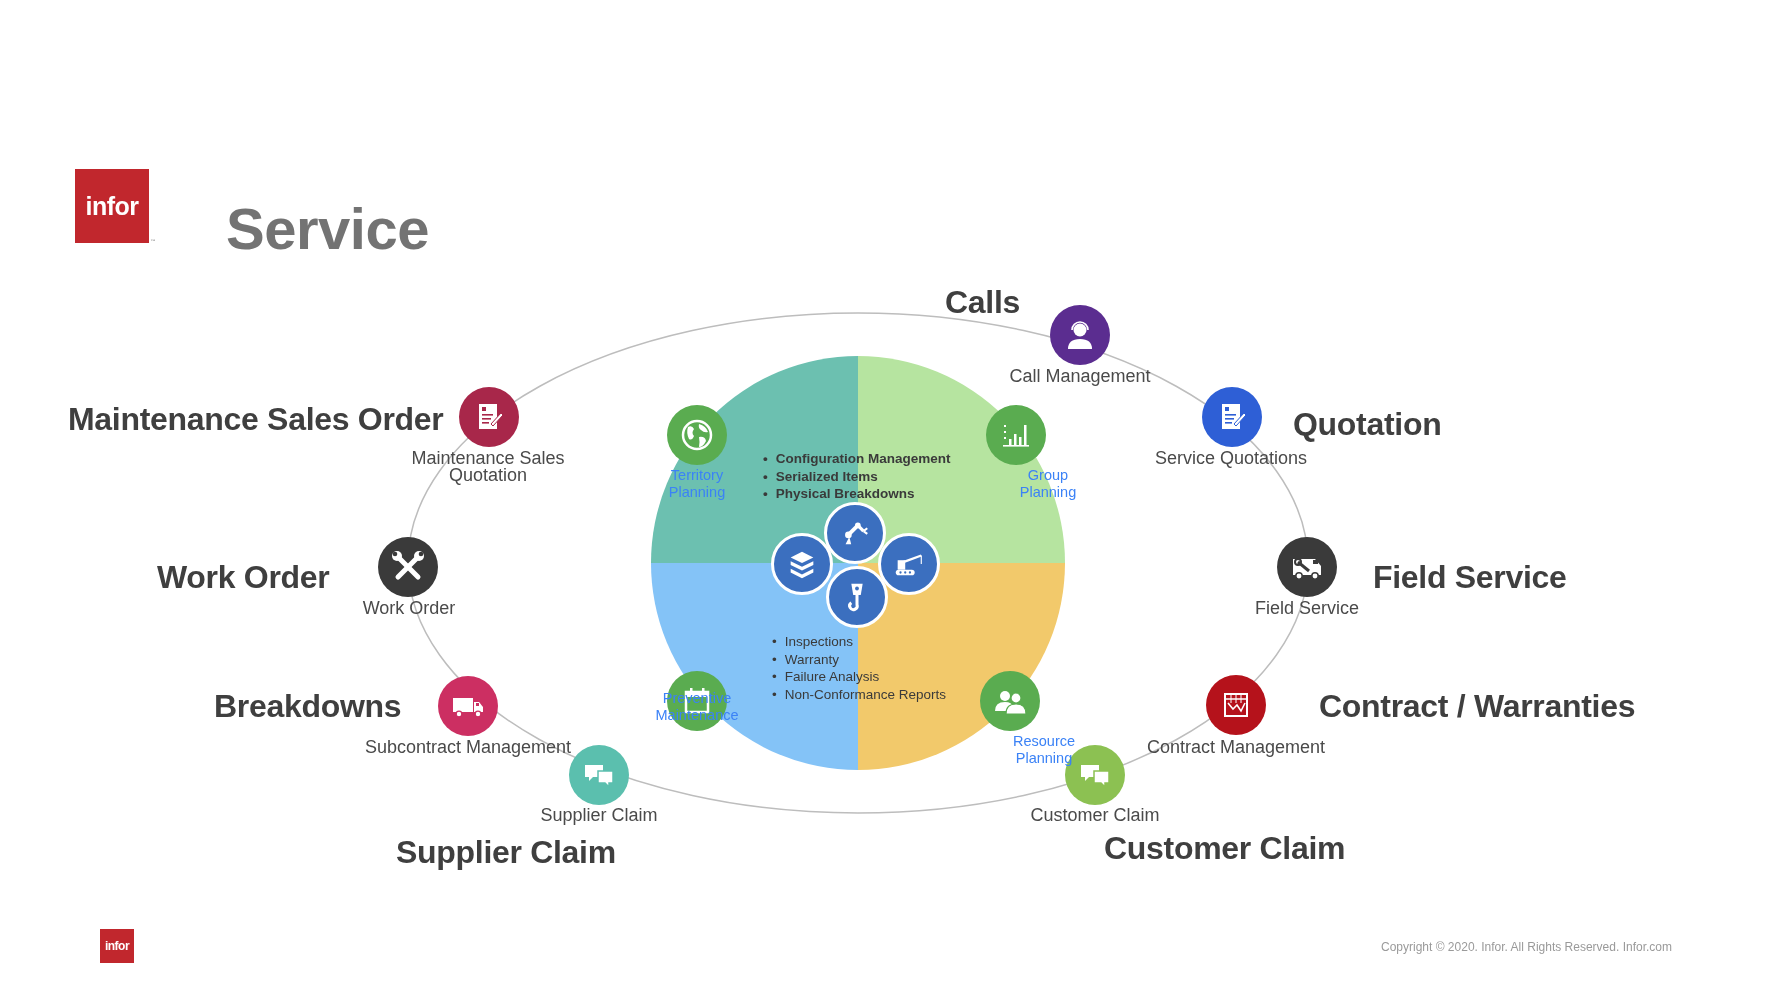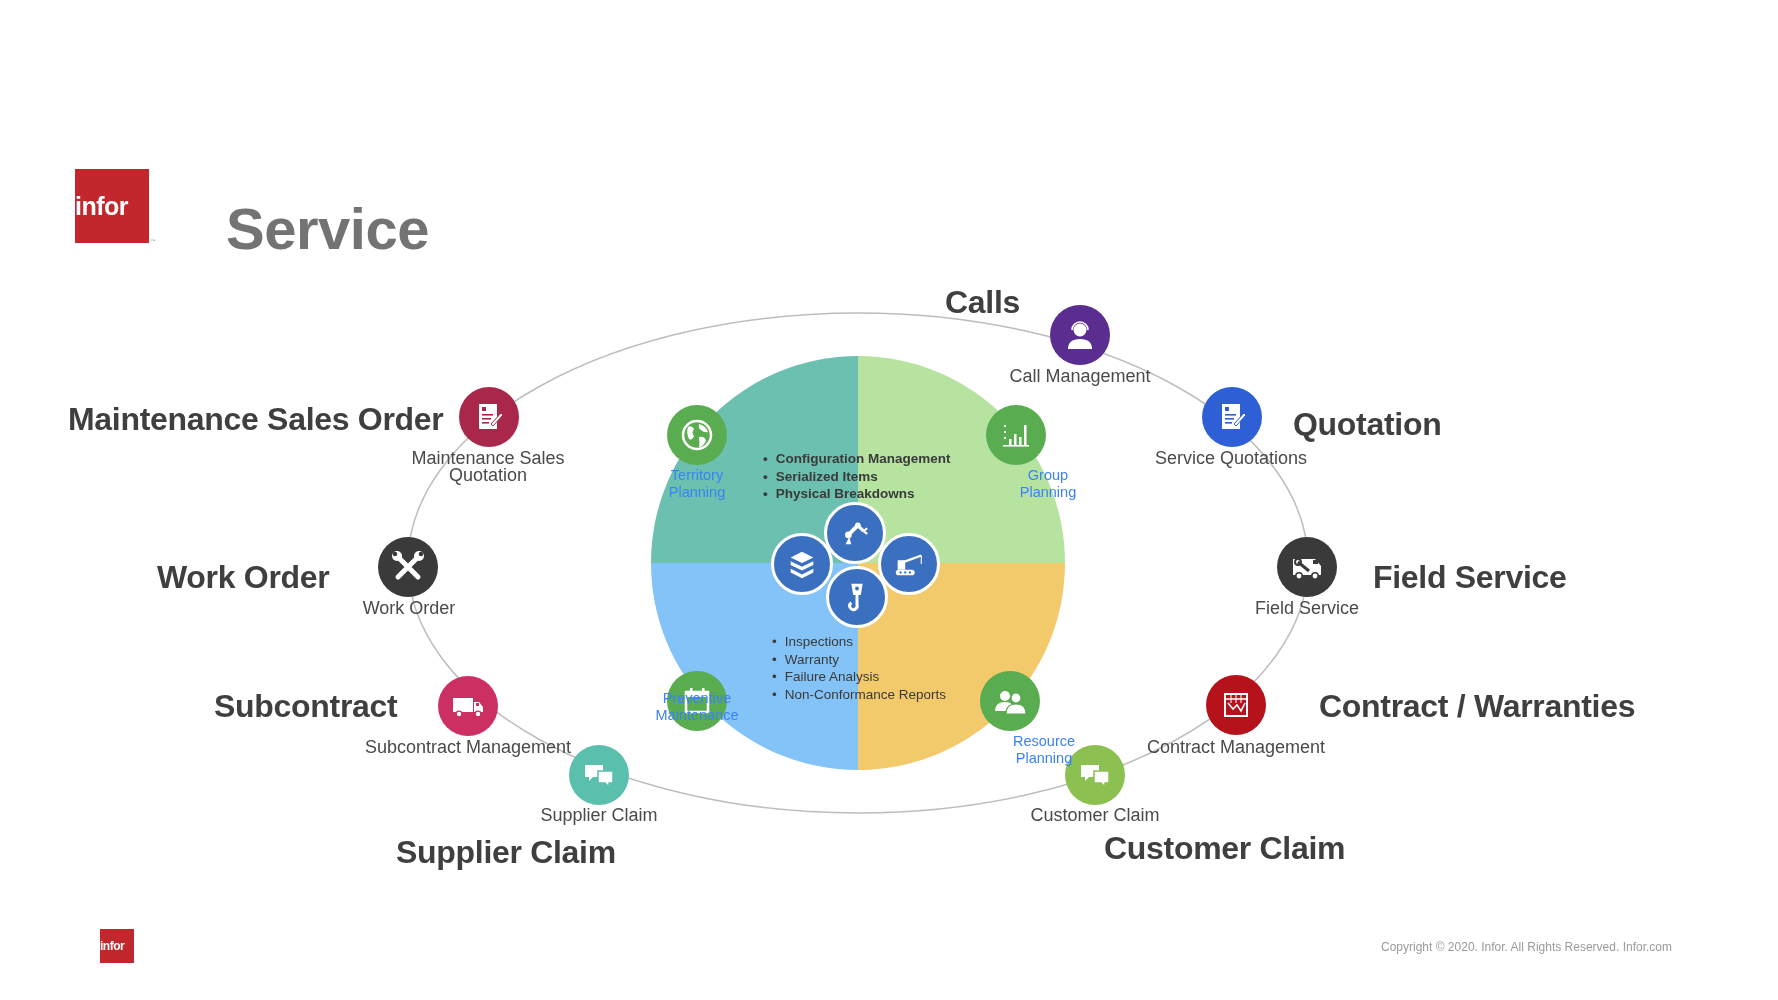--- a/index.html
+++ b/index.html
@@ -1,20 +1,20 @@
 <!DOCTYPE html>
 <html><head>
 <meta charset="utf-8">
 <style>
   html, body { margin:0; padding:0; background:#ffffff; }
   body { width:1778px; height:1000px; position:relative; overflow:hidden;
          font-family:"Liberation Sans", sans-serif; color:#404040; }
   .abs { position:absolute; }
   .logo { background:#c1272d; color:#fff; font-weight:bold; display:flex;
-          align-items:center; justify-content:flex-start; letter-spacing:-0.5px; }
+          align-items:center; justify-content:center; letter-spacing:-0.5px; }
   .logo-big { left:75px; top:169px; width:74px; height:74px; font-size:25px; }
   .logo-small { left:100px; top:929px; width:34px; height:34px; font-size:12px; }
   .tm { position:absolute; font-size:5px; color:#999; }
   .title { left:226px; top:178px; font-size:58px; font-weight:bold; color:#737373; letter-spacing:-0.5px;margin-top:17px; }
   .cat { font-size:32px; font-weight:bold; color:#3f3f3f; white-space:nowrap; letter-spacing:-0.3px;margin-top:8px; }
   .node { width:60px; height:60px; border-radius:50%; display:flex; align-items:center; justify-content:center; }
   .node svg { width:36px; height:36px; }
   .nlabel { font-size:18px; color:#4a4a4a; text-align:center; white-space:nowrap; line-height:17px; transform:translateX(-50%); }
   .ilabel { font-size:14.5px; color:#3b82f6; text-align:center; white-space:nowrap; line-height:17px; transform:translateX(-50%); }
   .bullets { font-size:13.5px; color:#3a3a3a; line-height:17.5px; margin:0; padding:0; list-style:none; }
@@ -102,21 +102,21 @@
 
 <div class="abs cat" style="left:396px;top:826px;">Supplier Claim</div>
 <div class="abs node" style="left:569px;top:745px;background:#5bbfae;">
   <svg viewBox="0 0 36 36">
     <path d="M4 8 H22 V20 H12 L8 24 V20 H4 Z" fill="#fff"></path>
     <path d="M17 14 H32 V26 H28 V30 L24 26 H17 Z" fill="#fff" stroke="#5bbfae" stroke-width="1.5"></path>
   </svg>
 </div>
 <div class="abs nlabel" style="left:599px;top:807px;">Supplier Claim</div>
 
-<div class="abs cat" style="left:214px;top:680px;">Subcontract</div>
+<div class="abs cat" style="left:214px;top:680px;">Breakdowns</div>
 <div class="abs node" style="left:438px;top:676px;background:#cc2f62;">
   <svg viewBox="0 0 36 36">
     <rect x="3" y="10" width="20" height="14" fill="#fff"></rect>
     <path d="M24 14 H29 L33 19 V24 H24 Z" fill="#fff"></path>
     <rect x="26" y="15" width="3" height="3" fill="#cc2f62"></rect>
     <circle cx="9" cy="26" r="2.8" fill="#fff" stroke="#cc2f62" stroke-width="1.2"></circle>
     <circle cx="28" cy="26" r="2.8" fill="#fff" stroke="#cc2f62" stroke-width="1.2"></circle>
   </svg>
 </div>
 <div class="abs nlabel" style="left:468px;top:739px;">Subcontract Management</div>

